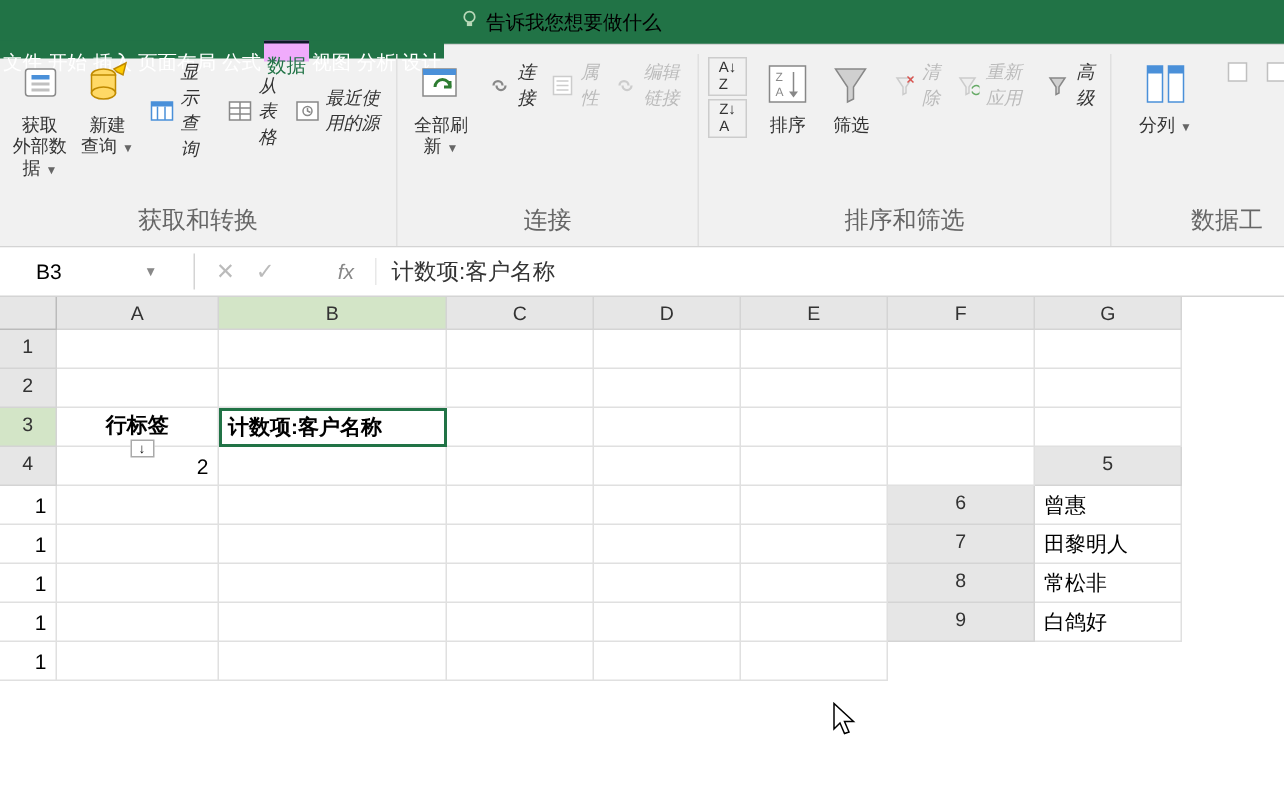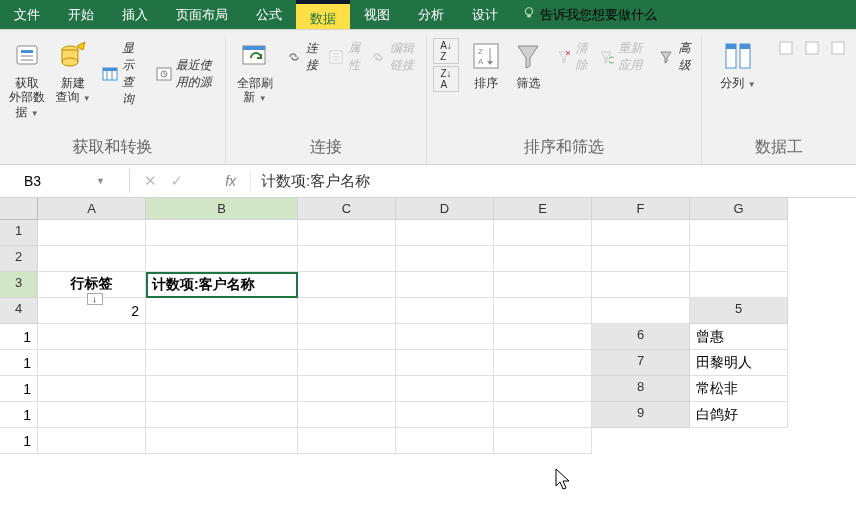--- a/index.html
+++ b/index.html
@@ -1,21 +1,21 @@
 <!DOCTYPE html>
 <html><head>
 <meta charset="utf-8">
 <style>
   * { box-sizing: border-box; margin: 0; padding: 0; }
   body { font-family: "Microsoft YaHei", "SimSun", sans-serif; font-size: 13px; background: #fff; width: 856px; height: 524px; overflow: hidden; position: relative; }
   
   
   .menu-bar { display: flex; background: #fff; height: 30px; border-bottom: 1px solid #d4d4d4; }
-  .menu-tab { padding: 6px 14px; color: #fff; background: #2b7d2b; font-size: 13px; cursor: pointer; }
-  .menu-tab.active { background: #fde047; color: #217346; border-top: 4px solid #0f172a; }
+  .menu-tab { padding: 6px 2px; color: #fff; background: #2b7d2b; font-size: 13px; cursor: pointer; margin-top: 27px; }
+  .menu-tab.active { background: #f0abfc; color: #217346; border-top: 2px solid #0f172a; }
   .menu-tab.default { background: #217346; color: #fff; }
   .menu-tab.file { background: #217346; color: #fff; }
   .tell-me { color: #000000; padding: 6px 10px; display: flex; align-items: flex-start; gap: 4px; background: #217346; flex: 1; }
   .bulb-icon { width: 14px; height: 14px; }
 
   
   .ribbon { display: flex; background: #f1f1f1; border-bottom: 1px solid #d4d4d4; height: 135px; padding-top: 6px; }
   .ribbon-group { display: flex; flex-direction: column; align-items: center; padding: 0 6px; border-right: 1px solid #e0e0e0; }
   .ribbon-group-body { display: flex; gap: 4px; flex: 1; align-items: flex-start; padding-top: 2px; }
   .ribbon-group-label { font-size: 16px; color: #666; padding: 4px 0 6px; }
@@ -114,20 +114,31 @@
                 <line x1="5" y1="5" x2="5" y2="14" stroke="#4a90d9"></line>
                 <line x1="10" y1="5" x2="10" y2="14" stroke="#4a90d9"></line>
               </svg>
             </span>
           <span>显示查询</span>
         </div>
         <div class="small-btn">
           <span class="icon">
               <svg viewBox="0 0 16 16" width="16" height="16">
                 <rect x="1" y="2" width="14" height="12" fill="#fff" stroke="#888"></rect>
+                <line x1="1" y1="6" x2="15" y2="6" stroke="#888"></line>
+                <line x1="1" y1="10" x2="15" y2="10" stroke="#888"></line>
+                <line x1="8" y1="2" x2="8" y2="14" stroke="#888"></line>
+              </svg>
+            </span>
+          <span>从表格</span>
+        </div>
+        <div class="small-btn">
+          <span class="icon">
+              <svg viewBox="0 0 16 16" width="16" height="16">
+                <rect x="1" y="2" width="14" height="12" fill="#fff" stroke="#888"></rect>
                 <circle cx="8" cy="8" r="3" fill="none" stroke="#888"></circle>
                 <path d="M8 6 L8 8 L10 9" stroke="#888" fill="none"></path>
               </svg>
             </span>
           <span>最近使用的源</span>
         </div>
       </div>
     </div>
     <div class="ribbon-group-label">获取和转换</div>
   </div>

